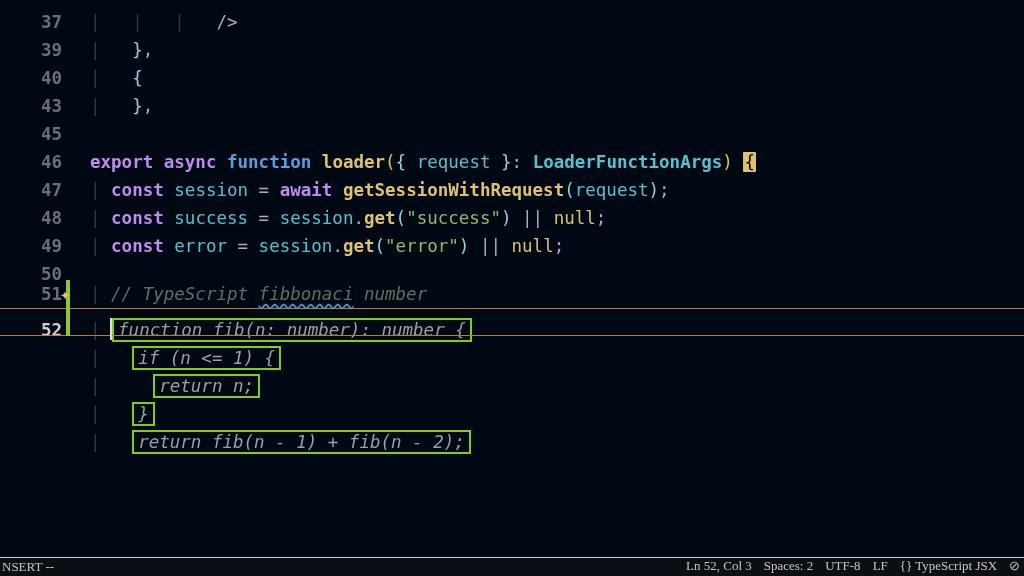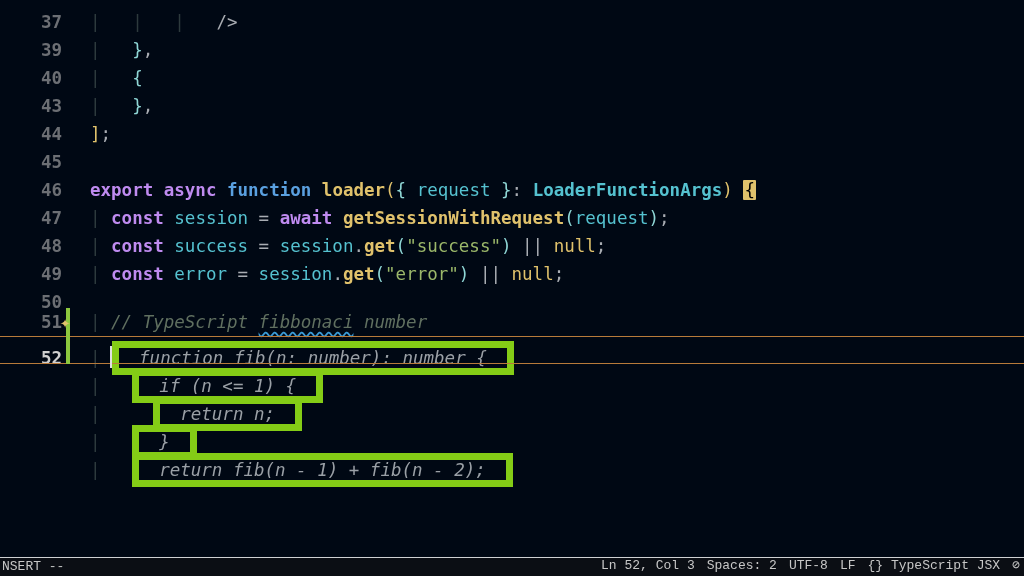--- a/index.html
+++ b/index.html
@@ -98,36 +98,36 @@
   .cursor {
     display:inline-block;
     width:2px;
     height:22px;
     background:#e0e0e0;
     transform: translateY(4px);
     margin-left:-1px;
   }
 
   .ghost-box {
-    border: 7px solid #84cc16;
-    padding: 0 20px;
+    border: 2px solid #84cc16;
+    padding: 0 4px;
   }
 
   
   .statusbar {
     position: absolute;
     left:0; right:0; bottom:0;
     height:18px;
     display:flex;
     align-items:center;
     font-size:13px;
     background:#0b0e14;
     border-top:1px solid #cfd1d3;
     color:#c7c7c7;
-    font-family: Liberation Mono, monospace;
+    font-family: Liberation Serif, serif;
     white-space: pre;
   }
   .statusbar .left { flex:0 0 auto; padding-left:2px; }
   .statusbar .spacer { flex:1 1 auto; }
   .statusbar .right { flex:0 0 auto; padding-right:4px; display:flex; gap:12px; align-items:center; }
   .underline-teal { border-bottom:2px solid #36b0b8; padding-bottom:0px; }
 </style>
 </head>
 <body>
 
@@ -153,25 +153,20 @@
   </div>
 
 
 
   <div class="line">
     <span class="lineno">43</span>
     <span class="gutter2"></span>
     <span class="code"><span class="guide">|   </span><span class="c-brace">}</span><span class="c-grey">,</span></span>
   </div>
 
-  <div class="line">
-    <span class="lineno">44</span>
-    <span class="gutter2"></span>
-    <span class="code"><span class="guide"></span><span class="c-yel">]</span><span class="c-grey">;</span></span>
-  </div>
 
   <div class="line">
     <span class="lineno">45</span>
     <span class="gutter2"></span>
     <span class="code"></span>
   </div>
 
   <div class="line">
     <span class="lineno">46</span>
     <span class="gutter2"></span>

